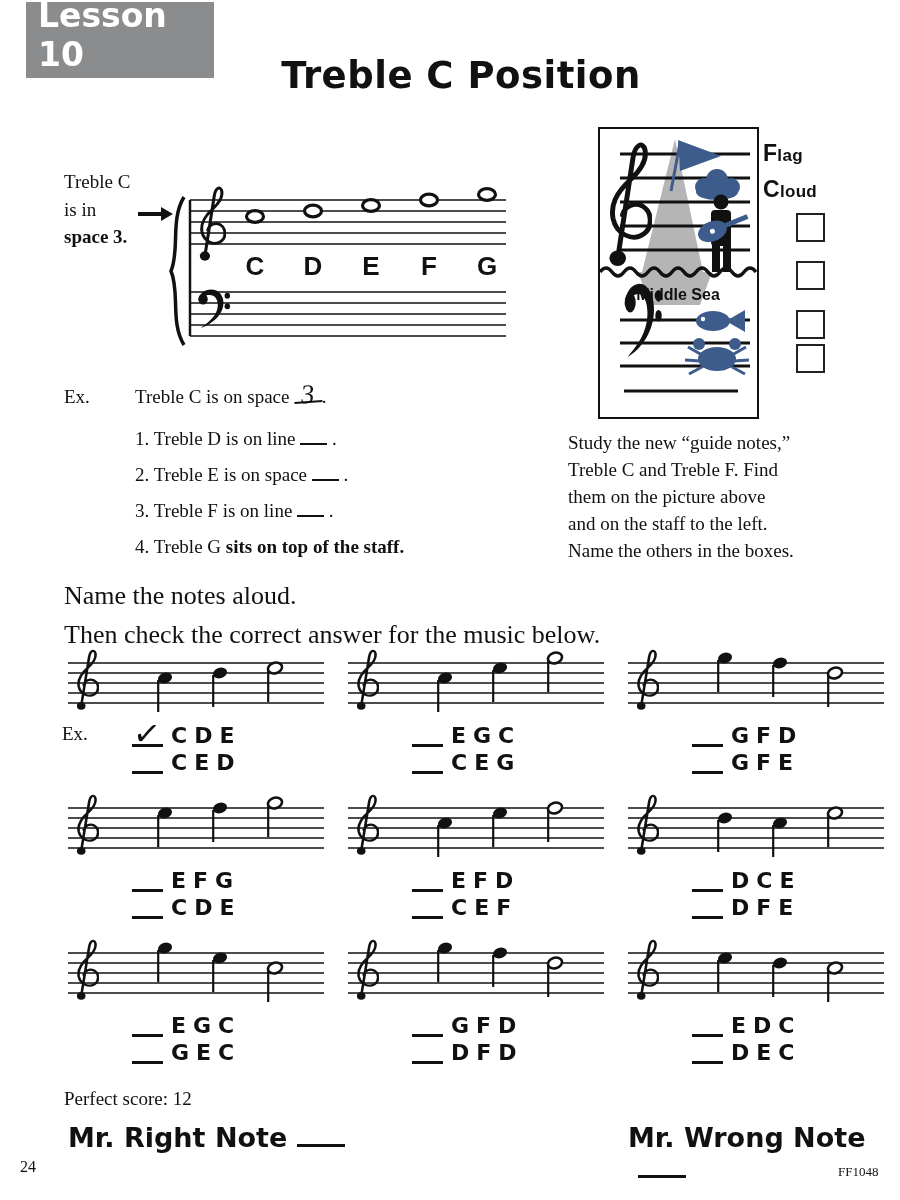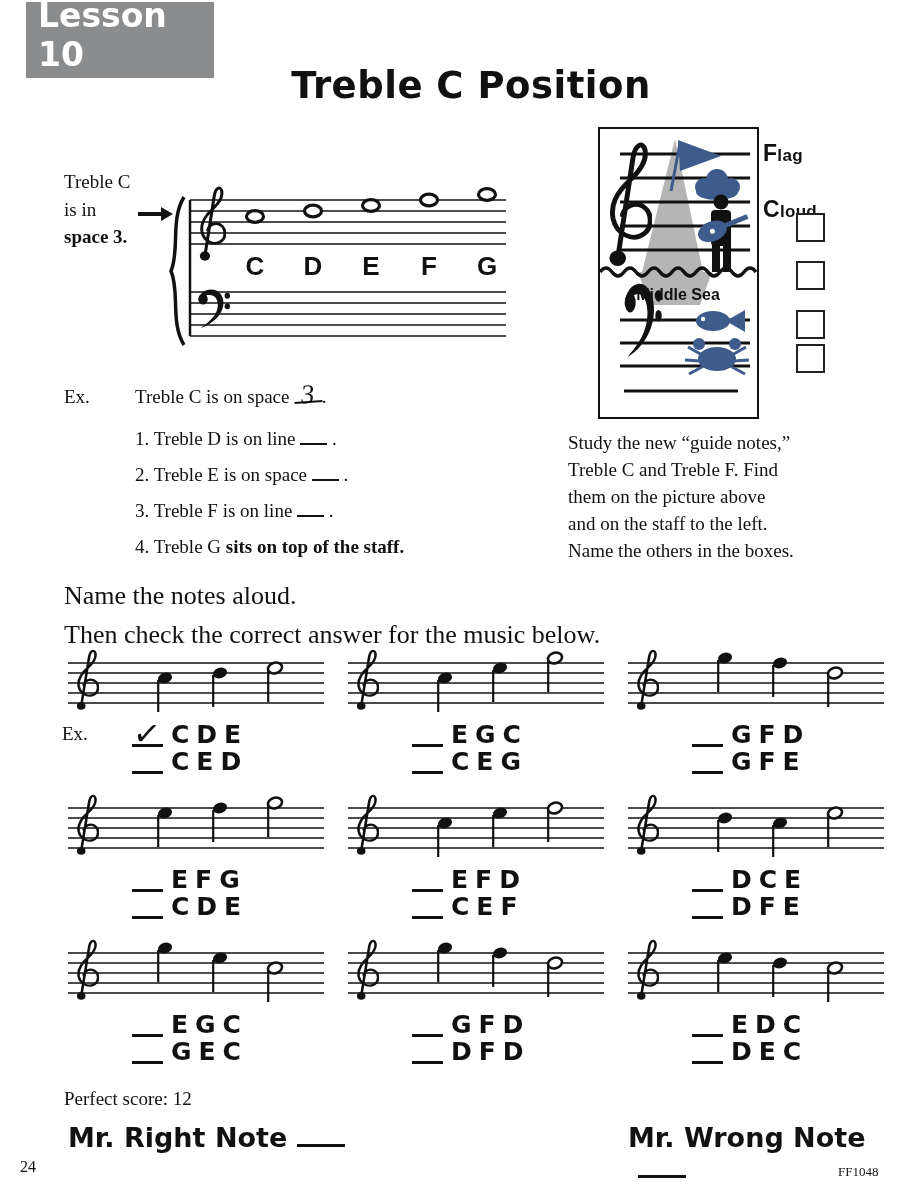--- a/index.html
+++ b/index.html
@@ -2,35 +2,35 @@
 <html><head>
 <meta charset="utf-8">
 <style>
   html,body{margin:0;padding:0;background:#fff;}
   .page{position:relative;width:900px;height:1200px;background:#fff;overflow:hidden;
         font-family:"Liberation Serif",serif;color:#111;}
   
   .lesson-box{position:absolute;left:26px;top:2px;width:188px;height:76px;background:#8a8c8e;
       display:flex;align-items:flex-end;padding:12px 0 4px 12px;box-sizing:border-box;}
   .lesson-box span{font-family:"DejaVu Sans",sans-serif;font-weight:800;font-size:33px;color:#fff;}
-  .title{position:absolute;left:270px;top:48px;width:370px;margin:16px;text-align:center;
+  .title{position:absolute;left:270px;top:48px;width:370px;margin:6px;text-align:center;
       font-family:"DejaVu Sans",sans-serif;font-weight:800;font-size:37px;letter-spacing:.5px;}
   
   .caption{position:absolute;left:64px;top:168px;font-size:19px;line-height:1.45;}
   .caption .bold{font-weight:bold;}
   .arrow{position:absolute;left:138px;top:212px;width:24px;height:4px;background:#111;}
   .arrow:after{content:'';position:absolute;right:-11px;top:-5px;border-left:12px solid #111;
       border-top:7px solid transparent;border-bottom:7px solid transparent;}
   
   .picture-box{position:absolute;left:598px;top:127px;width:157px;height:288px;border:2.5px solid #111;
       box-sizing:content-box;background:#fff;}
   .pic-label{position:absolute;left:763px;font-family:"Liberation Sans",sans-serif;font-weight:bold;
       font-size:17px;letter-spacing:.3px;}
   .pic-label::first-letter{font-size:23px;}
-  #lbl-flag{top:140px;} #lbl-cloud{top:176px;margin-top:20px;}
+  #lbl-flag{top:140px;} #lbl-cloud{top:176px;}
   .cbox{position:absolute;left:796px;width:25px;height:25px;border:2px solid #222;background:#fff;}
   
   .fillin{position:absolute;left:64px;top:386px;width:480px;font-size:19px;}
   .example-row{display:flex;}
   .ex-label{width:71px;}
   .example-text{font-weight:normal;}
   .hand-answer{font-style:italic;font-size:27px;line-height:14px;border-bottom:2px solid #111;
       padding:0 7px;display:inline-block;transform:rotate(-4deg);}
   #fill-items{margin:20px 0 0 71px;}
   .fi-line{margin-bottom:14px;}
@@ -43,21 +43,21 @@
   
   #ex-grid{position:absolute;left:60px;top:643px;display:grid;grid-template-columns:repeat(3,280px);
       grid-auto-rows:145px;}
   .cell{position:relative;}
   .cell-ex{position:absolute;left:2px;top:80px;font-size:19px;}
   .answers{margin-top:2px;padding-left:72px;}
   .opt{display:flex;align-items:flex-end;height:27px;}
   .blank{position:relative;width:31px;border-bottom:3px solid #111;height:20px;margin-right:8px;flex:none;}
   .check{position:absolute;left:1px;bottom:-3px;font-family:"DejaVu Sans",sans-serif;font-weight:bold;
       font-size:33px;line-height:.8;transform:rotate(6deg);}
-  .opt-label{font-family:"DejaVu Sans",sans-serif;font-weight:800;font-size:25px;letter-spacing:7px;
+  .opt-label{font-family:"DejaVu Sans",sans-serif;font-weight:800;font-size:22px;letter-spacing:7px;
       line-height:1;margin-top:8px;}
   
   .score{position:absolute;left:64px;top:1088px;font-size:19px;}
   .mr-line{position:absolute;top:1122px;font-family:"DejaVu Sans",sans-serif;font-weight:800;font-size:27px;}
   #mr-right{left:68px;} #mr-wrong{left:580px;margin-left:48px;}
   .blankline{display:inline-block;width:48px;border-bottom:3.5px solid #111;height:4px;margin-left:10px;}
   .pgnum{position:absolute;left:20px;top:1158px;font-size:16px;}
   .catnum{position:absolute;left:838px;top:1164px;font-size:13px;}
   svg{display:block;}
 </style>

